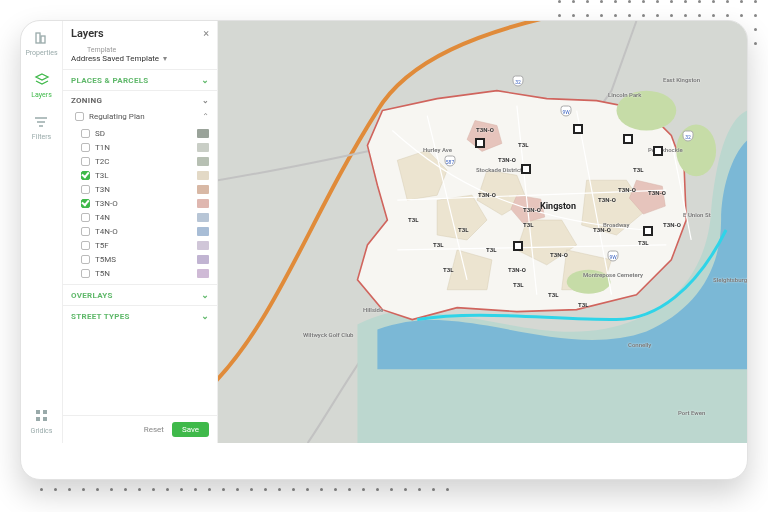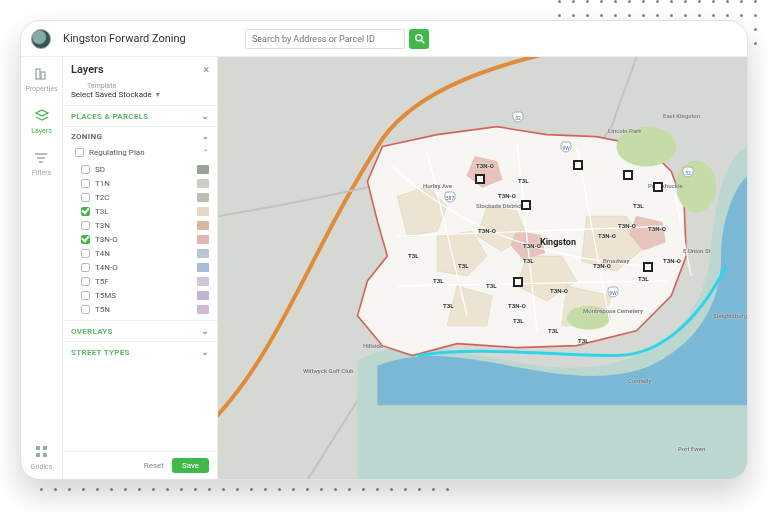--- a/index.html
+++ b/index.html
@@ -268,33 +268,20 @@
     <div class="dot" style="left: 336px; top: 56px;"></div>
     <div class="dot" style="left: 350px; top: 56px;"></div>
     <div class="dot" style="left: 364px; top: 56px;"></div>
     <div class="dot" style="left: 378px; top: 56px;"></div>
     <div class="dot" style="left: 392px; top: 56px;"></div>
     <div class="dot" style="left: 406px; top: 56px;"></div>
   </div>
 
 <div class="device">
 
-  <div class="header">
-    <div class="logo"></div>
-    <div class="app-title">Kingston Forward Zoning</div>
-    <div class="search">
-      <input type="text" placeholder="Search by Address or Parcel ID" style="">
-      <div class="search-btn">
-        <svg viewBox="0 0 16 16">
-            <circle cx="7" cy="7" r="4.5" fill="none" stroke="#fff" stroke-width="2"></circle>
-            <line x1="11" y1="11" x2="15" y2="15" stroke="#fff" stroke-width="2"></line>
-          </svg>
-      </div>
-    </div>
-  </div>
 
   <div class="body">
 
     <div class="rail">
       <div class="rail-item">
         <span class="ri-icon">
             <svg width="16" height="16" viewBox="0 0 16 16">
               <rect x="2" y="3" width="4" height="10" fill="none" stroke="currentColor" stroke-width="1.3"></rect>
               <rect x="7" y="6" width="4" height="7" fill="none" stroke="currentColor" stroke-width="1.3"></rect>
             </svg>
@@ -334,21 +321,21 @@
     </div>
 
     <div class="panel">
       <div class="panel-head">
         <span class="ph-title">Layers</span>
         <span class="close-x">×</span>
       </div>
       <div class="tpl">
         <div class="tpl-lbl">Template</div>
         <div class="tpl-sel">
-          <span>Select Saved Stockade</span>
+          <span>Address Saved Template</span>
           <span class="chev">▾</span>
         </div>
       </div>
 
       <div class="section">
         <div class="sec-h">
           <span>PLACES &amp; PARCELS</span>
           <span class="sec-open-chev">⌄</span>
         </div>
       </div>

